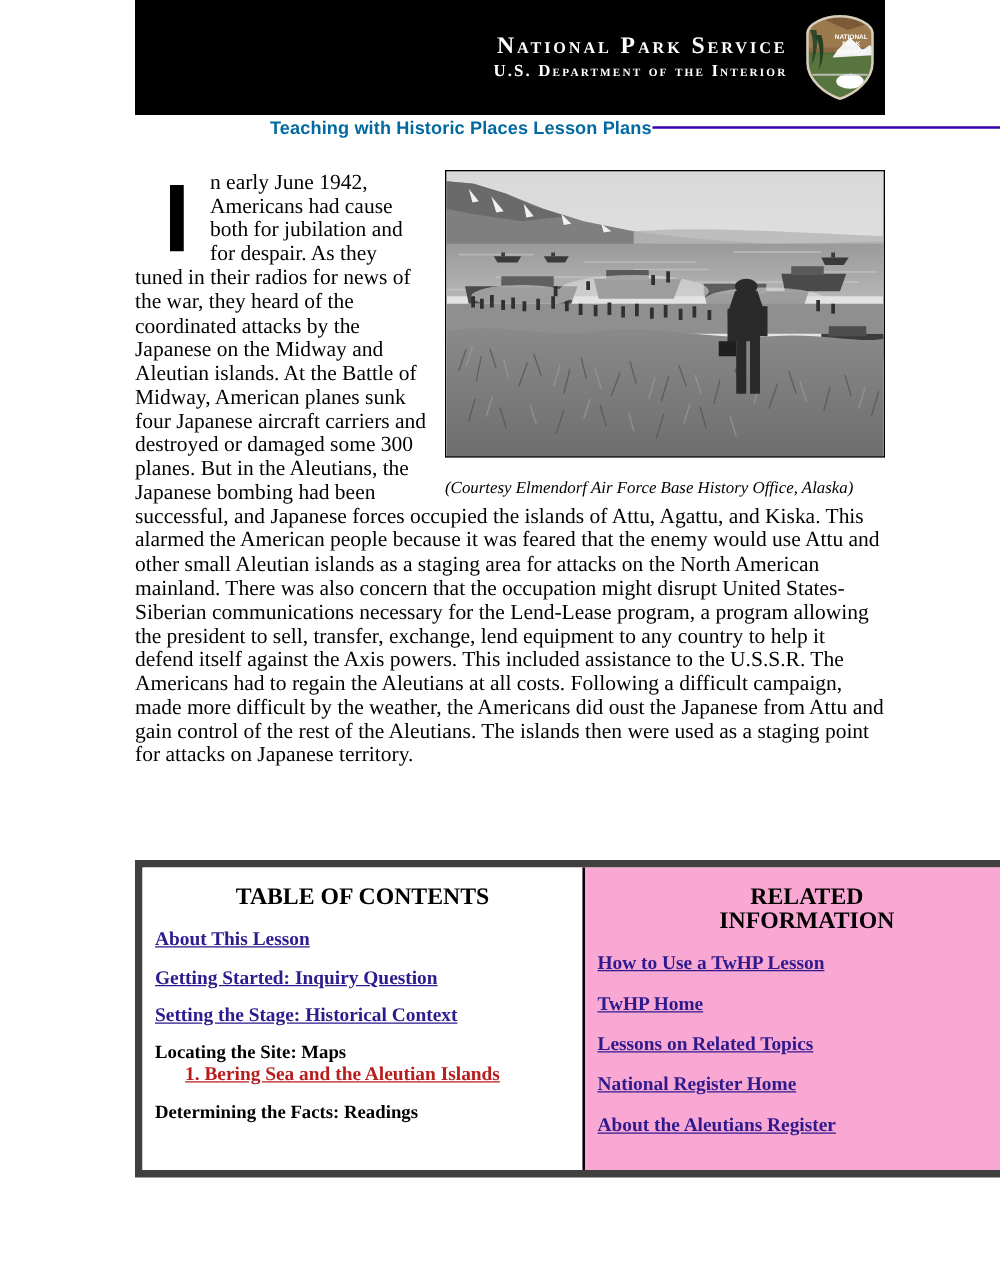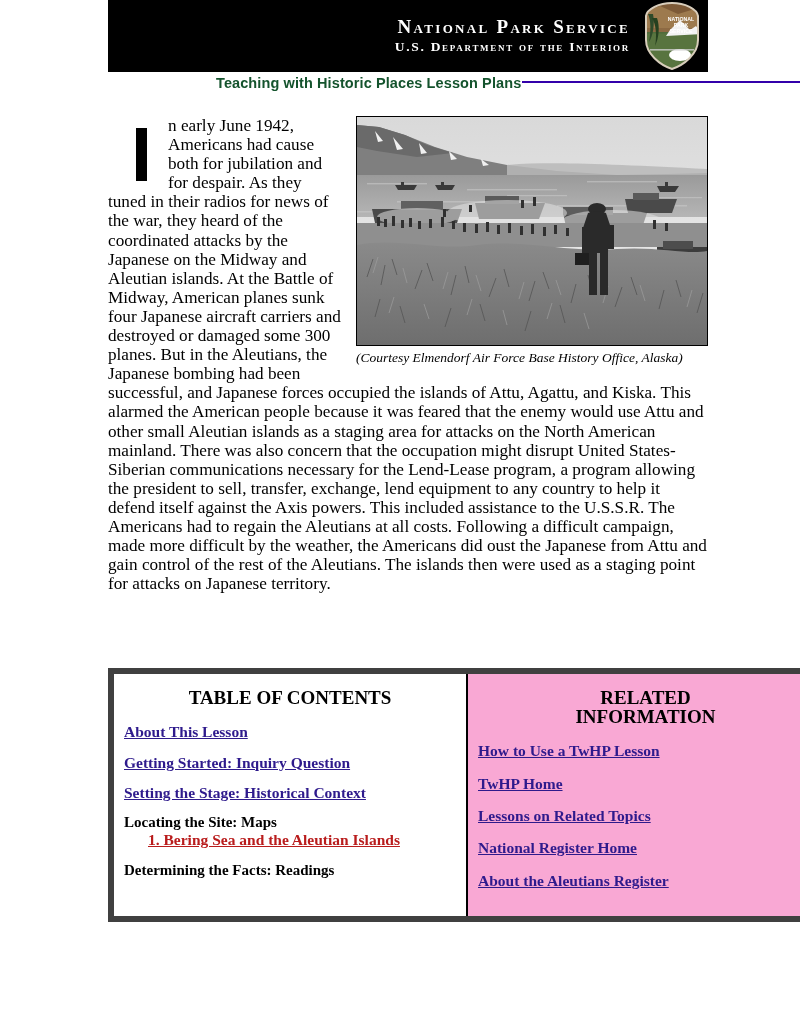--- a/index.html
+++ b/index.html
@@ -19,21 +19,21 @@
     position: relative;
   }
 
   
   .banner-wrap {
     margin-left: 108px;
     width: 600px;
   }
   .nps-banner {
     background: #000000;
-    height: 72px;
+    height: 92px;
     position: relative;
     display: flex;
     align-items: center;
     justify-content: flex-end;
     overflow: hidden;
   }
   .nps-titles {
     text-align: right;
     padding-right: 10px;
     color: #ffffff;
@@ -70,21 +70,21 @@
   .twhp-bar {
     margin-left: 108px;
     width: 600px;
     height: 22px;
     display: flex;
     align-items: center;
     position: relative;
     background: #ffffff;
   }
   .twhp-text {
-    color: #14532d;
+    color: #0369a1;
     font-family: "Liberation Sans", "DejaVu Sans", sans-serif;
     font-weight: bold;
     font-size: 14.5px;
     white-space: nowrap;
     letter-spacing: 0.1px;
     padding-right: 1px;
   }
   .twhp-rule {
     flex: 1 1 auto;
     height: 2px;
@@ -122,21 +122,21 @@
     border: 1px solid #000000;
     overflow: hidden;
     position: relative;
     background: #8e8e8e;
   }
   .photo-frame svg { display: block; }
   .photo-caption {
     font-style: italic;
     font-size: 13.5px;
     line-height: 1.12;
-    margin-top: 4px;
+    margin-top: 16px;
   }
   .dropcap {
     float: left;
     font-size: 17.2px;
     line-height: 1;
     width: 60px;
     height: 72px;
     position: relative;
   }
   .dropcap .bar {

